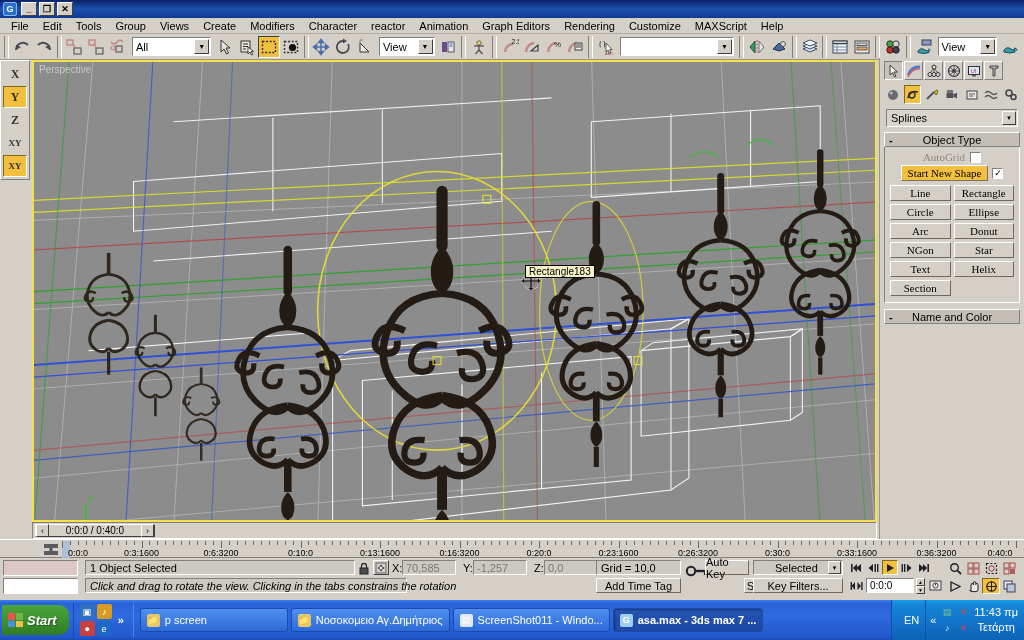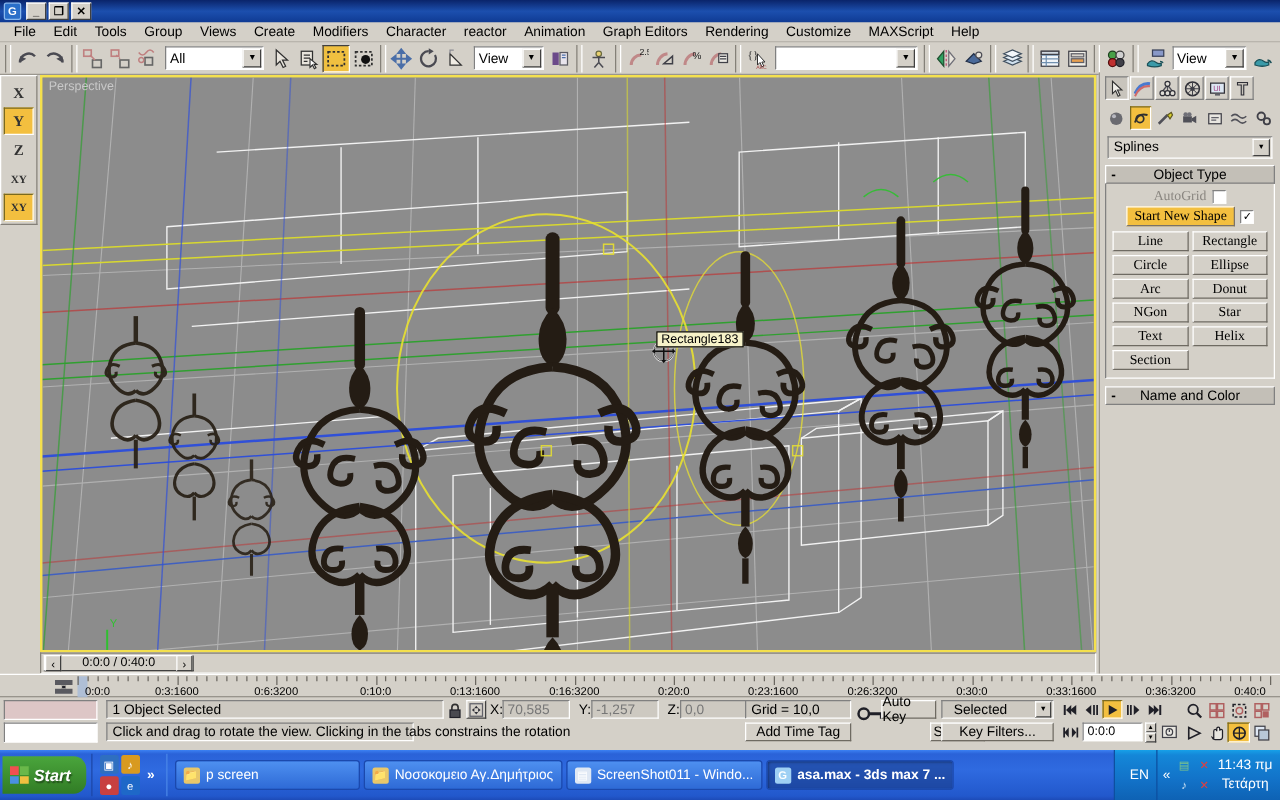--- a/index.html
+++ b/index.html
@@ -187,23 +187,23 @@
   .ml-listener { position:absolute; left:3px; top:2px; width:75px; height:16px;
     background:#ddc6c6; border:1px solid; border-color:#808080 #fff #fff #808080; }
   .ml-input { position:absolute; left:3px; top:20px; width:75px; height:16px;
     background:#fff; border:1px solid; border-color:#808080 #fff #fff #808080; }
   .statbar {
     position:absolute; left:85px; top:2px; width:270px; height:15px;
     background:#cdc9c1; border:1px solid; border-color:#808080 #fff #fff #808080;
     display:flex; align-items:center; padding-left:4px; font-size:11px; color:#000;
   }
   .prompt {
-    position:absolute; left:85px; top:20px; width:246px; height:15px;
+    position:absolute; left:85px; top:20px; width:322px; height:15px;
     background:#cdc9c1; border:1px solid; border-color:#808080 #fff #fff #808080;
-    display:flex; align-items:center; padding-left:4px; font-size:11px; color:#000; white-space:nowrap;
+    display:flex; align-items:center; padding-left:4px; font-size:11px; color:#000; white-space:nowrap;font-style:italic;
   }
   .lock-ico { position:absolute; left:357px; top:3px; width:14px; height:14px;
     display:flex; align-items:center; justify-content:center; }
   .abs-btn { position:absolute; left:373px; top:2px; width:16px; height:15px;
     background:#d4d0c8; border:1px solid; border-color:#fff #404040 #404040 #fff;
     display:flex; align-items:center; justify-content:center; }
   .coord { position:absolute; top:2px; height:15px; display:flex; align-items:center; font-size:11px; }
   .coord .cl { width:10px; color:#000; }
   .coord .cf { width:54px; height:15px; background:#cdc9c1; border:1px solid;
     border-color:#808080 #fff #fff #808080; padding-left:3px; display:flex; align-items:center; color:#777; }
@@ -219,21 +219,21 @@
   }
   .keyico { position:absolute; left:685px; top:6px; }
   .akbtn {
     position:absolute; width:44px; height:15px; background:#d4d0c8;
     border:1px solid; border-color:#fff #6e6a62 #6e6a62 #fff;
     display:flex; align-items:center; justify-content:center; font-size:11px;
   }
   .selcombo {
     position:absolute; left:753px; top:2px; width:90px; height:15px; background:#cdc9c1;
     border:1px solid; border-color:#808080 #fff #fff #808080;
-    display:flex; align-items:center; padding-left:9px; font-size:11px; position:absolute;
+    display:flex; align-items:center; padding-left:21px; font-size:11px; position:absolute;
   }
   .selcombo .arrow { position:absolute; right:1px; top:0px; width:13px; height:13px;
     background:#d4d0c8; border:1px solid; border-color:#fff #404040 #404040 #fff;
     display:flex; align-items:center; justify-content:center; font-size:6px; }
   .keyfilters {
     position:absolute; left:753px; top:20px; width:90px; height:15px; background:#d4d0c8;
     border:1px solid; border-color:#fff #6e6a62 #6e6a62 #fff;
     display:flex; align-items:center; justify-content:center; font-size:11px;
   }
   .playbtn { width:16px; height:15px; display:flex; align-items:center; justify-content:center;

